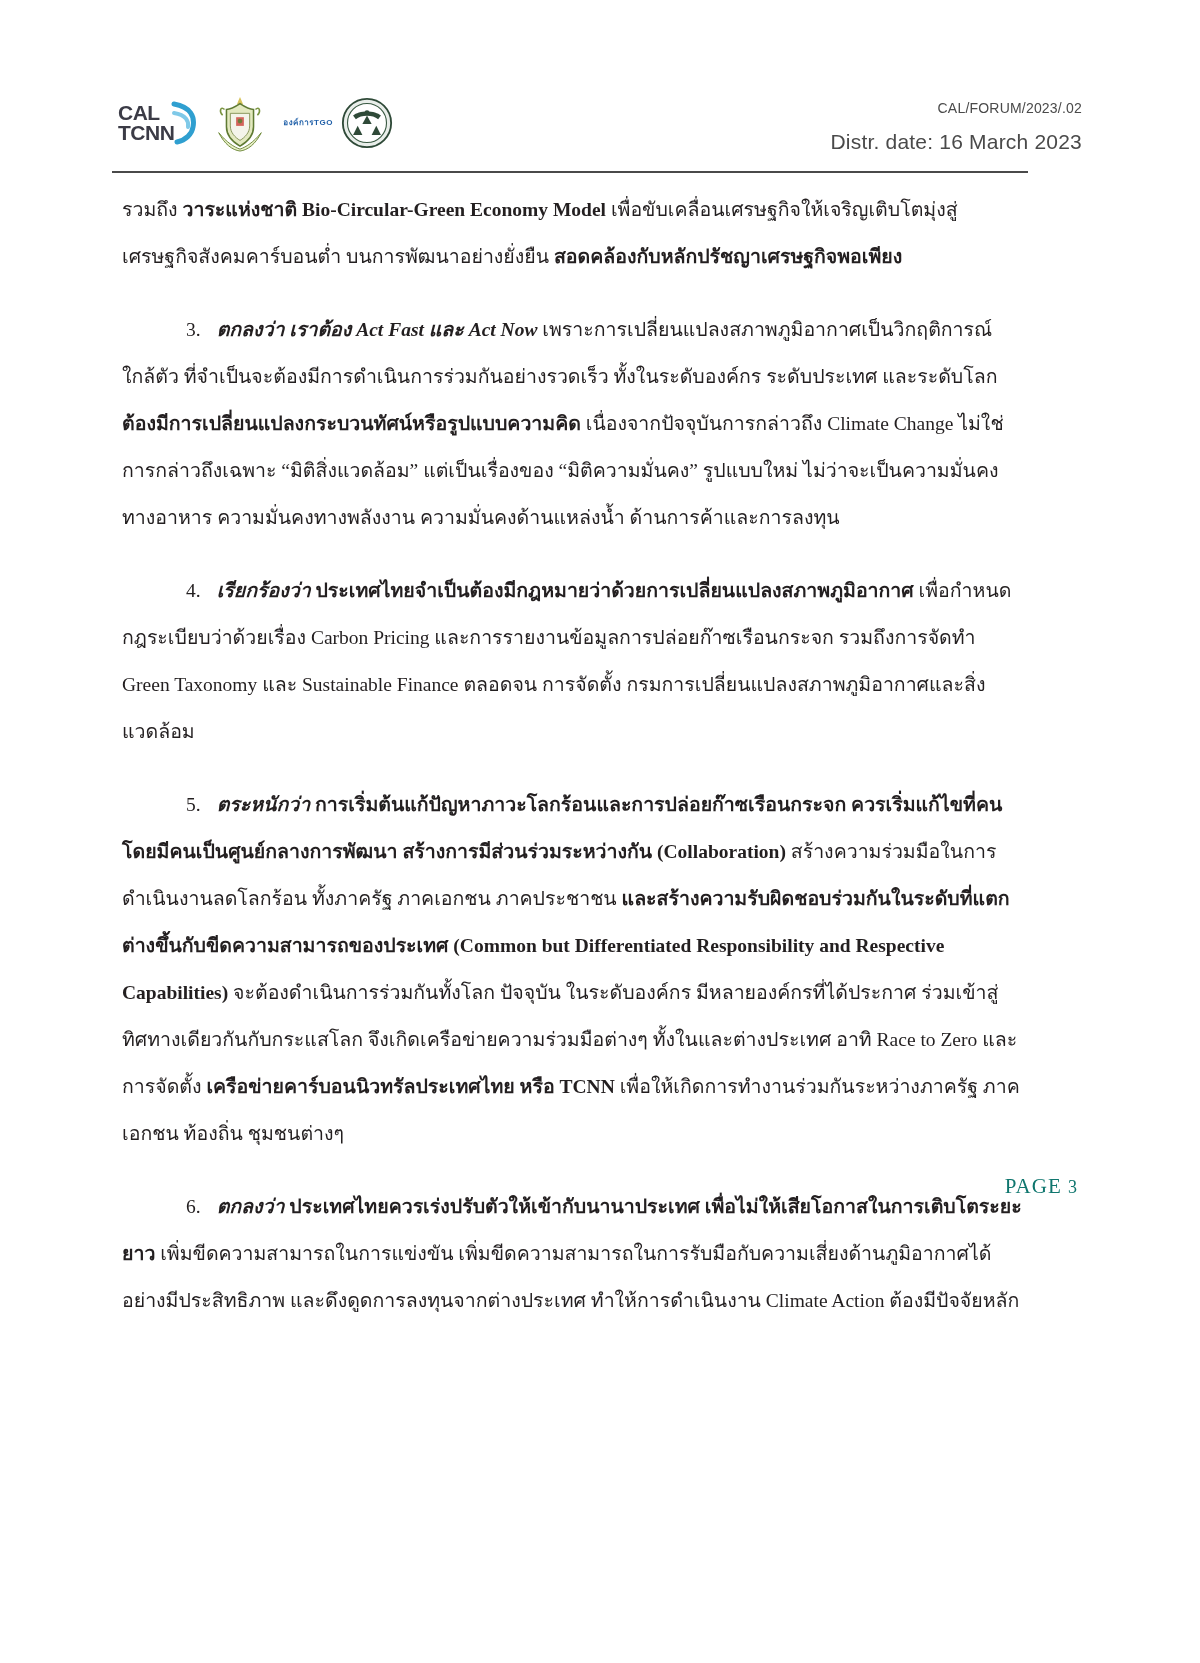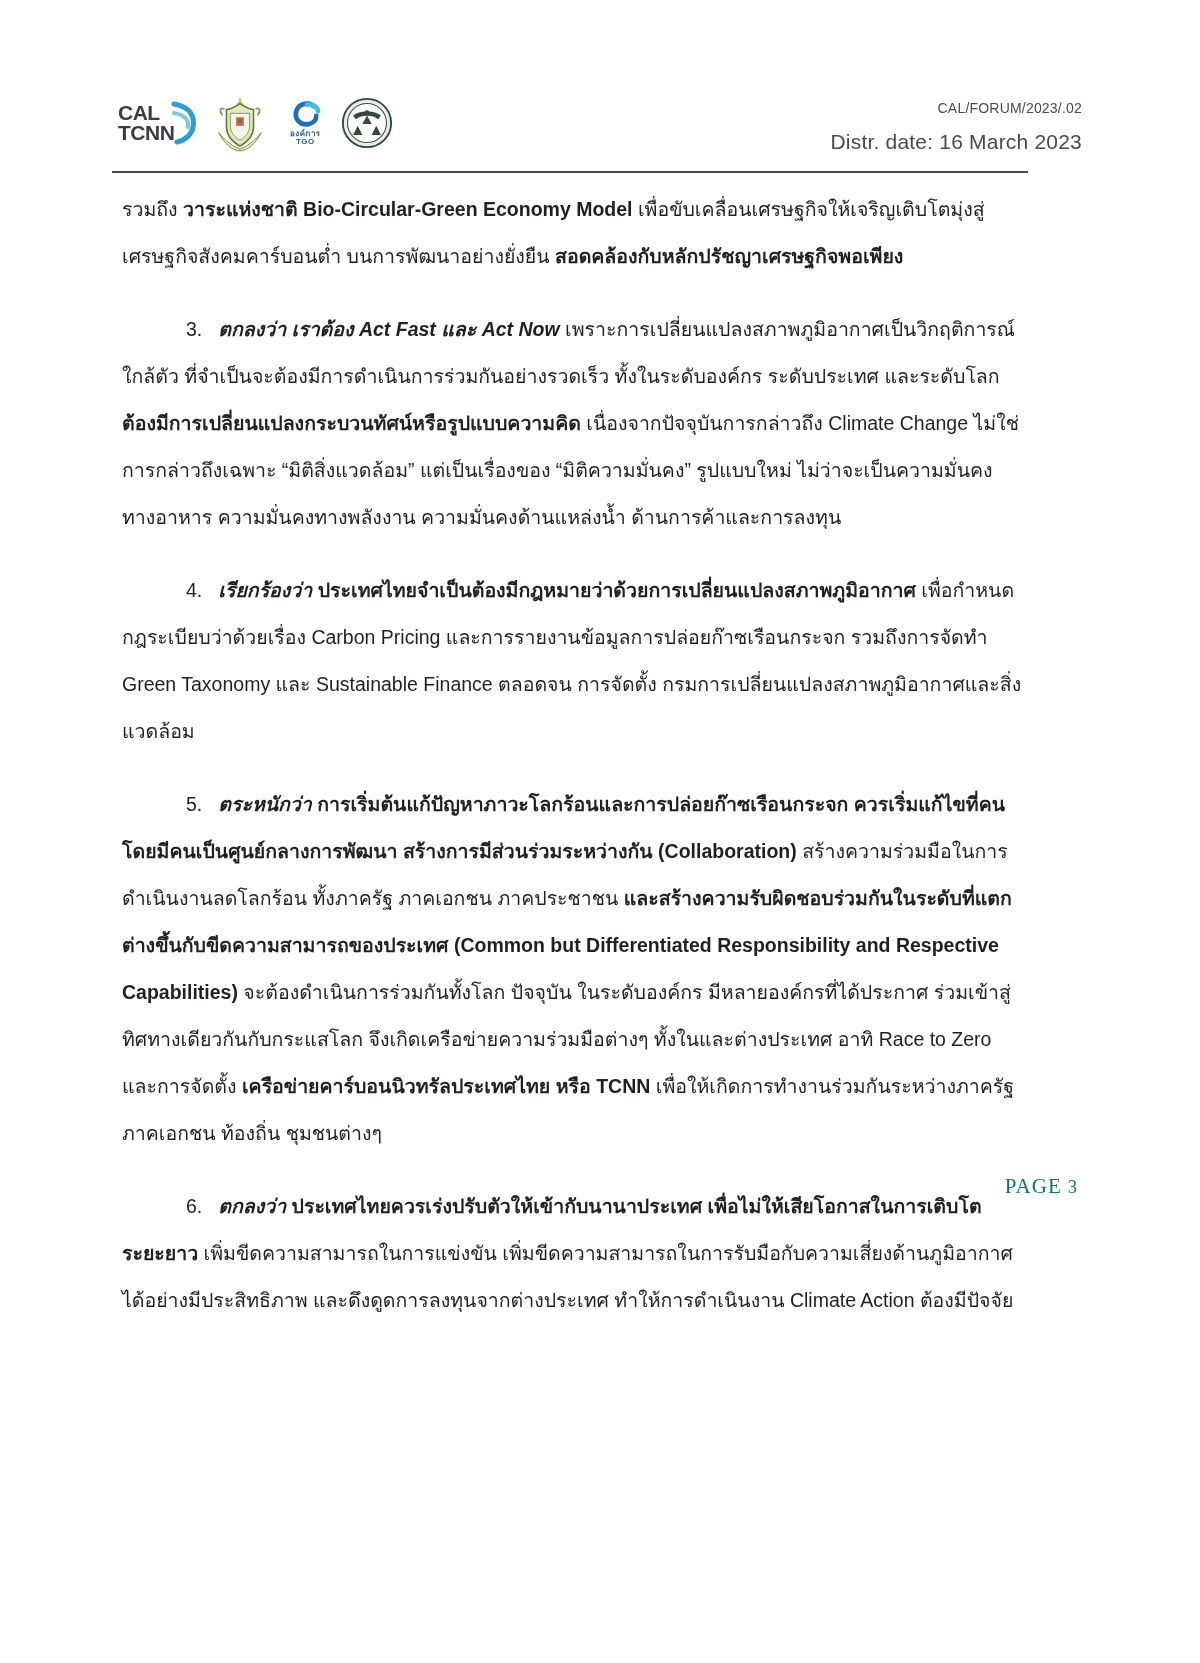--- a/index.html
+++ b/index.html
@@ -49,21 +49,21 @@
     font-size: 21px;
     line-height: 20px;
     letter-spacing: -0.5px;
     color: #3b3b46;
   }
   .logo-cal-swoosh {
     margin-left: -3px;
   }
 
   .logo-emblem { height: 58px; width: 58px; }
-  .logo-tgo { height: 46px; width: 44px; display:flex; flex-direction:column; align-items:center; }
+  .logo-tgo { height: 46px; width: 44px; display:flex; flex-direction:row; align-items:center; }
   .logo-tgo-text {
     font-size: 8px;
     font-weight: 700;
     color: #1f5fa8;
     letter-spacing: 0.5px;
     line-height: 8px;
     text-align: center;
   }
   .logo-circle { height: 52px; width: 52px; }
 
@@ -98,21 +98,21 @@
 
   
   .body-area {
     position: absolute;
     top: 172px;
     left: 122px;
     width: 900px;
   }
 
   .para {
-    font-family: Liberation Sans, sans-serif;
+    font-family: Liberation Serif, serif;
     font-size: 19.5px;
     line-height: 47px;
     color: #231f20;
     text-align: left;
     margin: 0 0 0 0;
     word-spacing: 0px;
   }
   .para.spaced { margin-top: 26px; }
 
   .indent { display: inline-block; width: 64px; }

